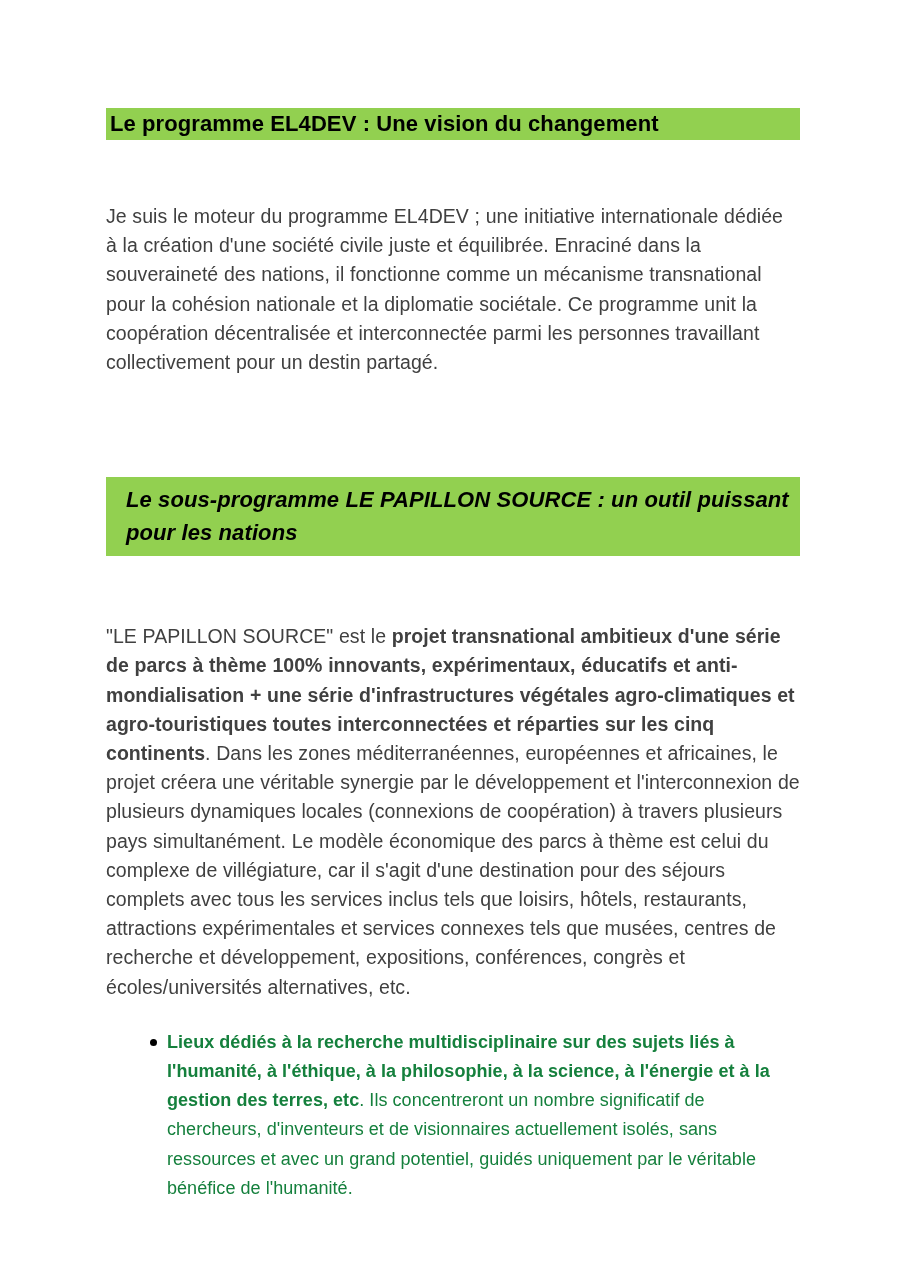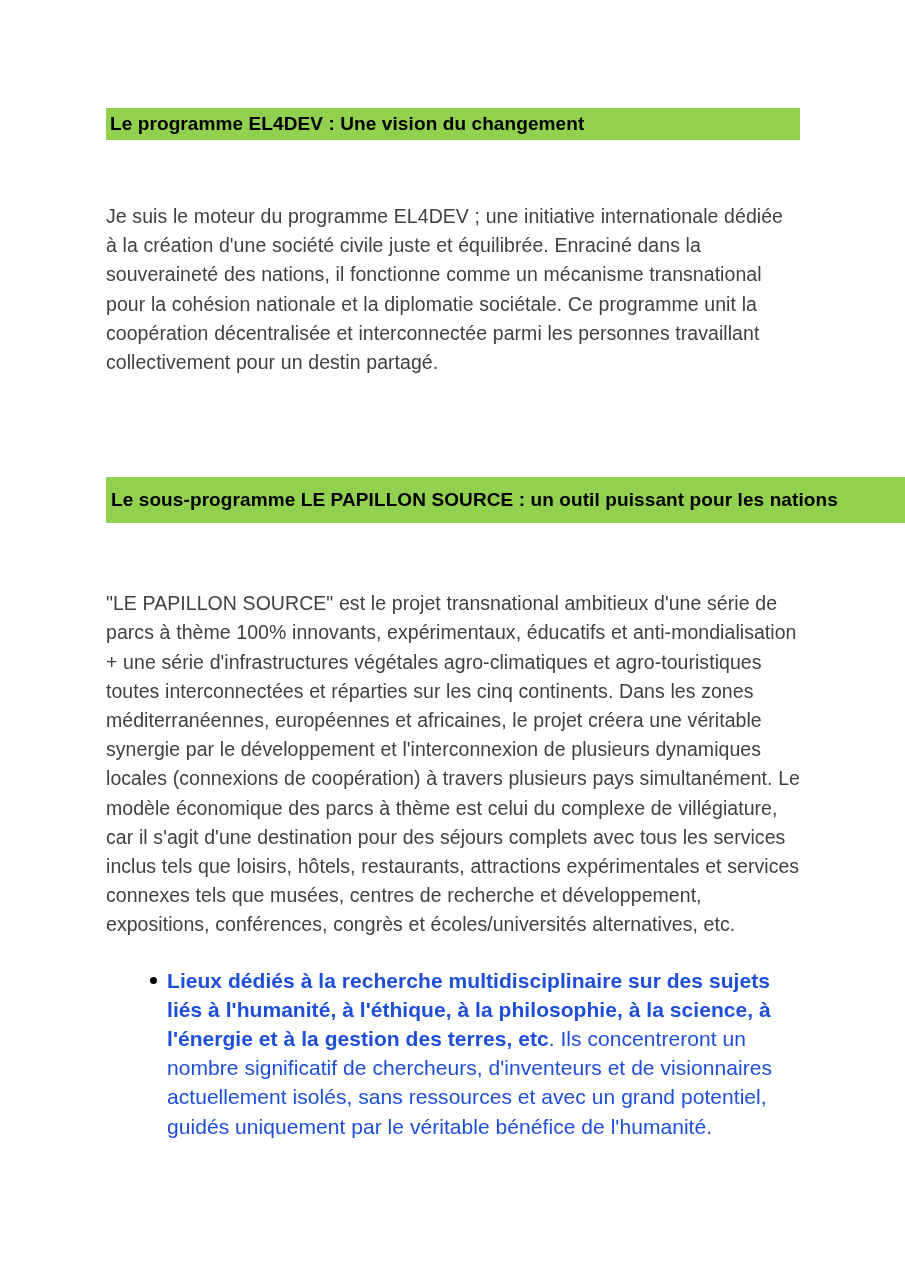--- a/index.html
+++ b/index.html
@@ -20,74 +20,75 @@
     position: absolute;
     left: 106px;
     top: 0;
     width: 694px;
   }
 
   
   .heading {
     display: block;
     font-weight: bold;
-    font-size: 19px;
+    font-size: 22px;
     line-height: 33px;
     color: #000000;
     letter-spacing: 0.1px;
   }
   .heading.block-hl {
     background-color: #92d050;
     padding: 5px 4px 6px 4px;
     box-sizing: border-box;
   }
 
   #heading-1 {
     margin-top: 108px;
     width: 694px;
     height: 32px;
     line-height: 32px;
     padding: 0 0 0 4px;
   }
   #heading-2 {
     margin-top: 0;
-    width: 800px;
-    padding: 6px 0 7px 5px;
+    width: 694px;
+    padding: 6px 0 7px 20px;
     line-height: 33px;
+    font-style: italic;
   }
 
   
   .para {
     font-size: 19.5px;
     line-height: 29.2px;
     color: #404040;
     text-align: left;
     margin: 0;
     letter-spacing: 0.05px;
     word-spacing: 0.2px;
   }
-  .para b, .para strong { font-weight: normal; margin-top: 44px; }
+  .para b, .para strong { font-weight: bold; margin-top: 44px; }
 
   #para-1 { margin-top: 62px; width: 690px; }
   #spacer-1 { height: 100px; }
   #para-2 { margin-top: 66px; width: 694px; }
 
   
   .bullets {
     margin: 26px 0 0 0;
     padding: 0;
     list-style: none;
     width: 694px;
   }
   .bullets li {
     position: relative;
     padding-left: 61px;
-    font-size: 21px;
+    font-size: 18px;
     line-height: 29.2px;
-    color: #1d4ed8;
+    color: #15803d;
     letter-spacing: 0.05px;
   }
   .bullets li .bullet-dot {
     position: absolute;
     left: 44px;
     top: 11px;
     width: 7px;
     height: 7px;
     background: #000000;
     border-radius: 50%;

